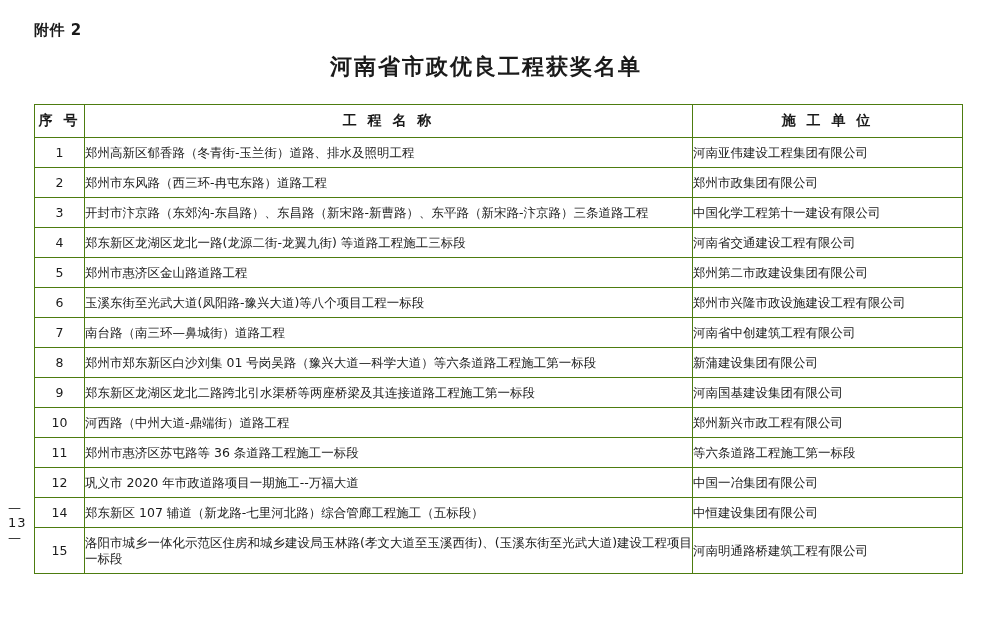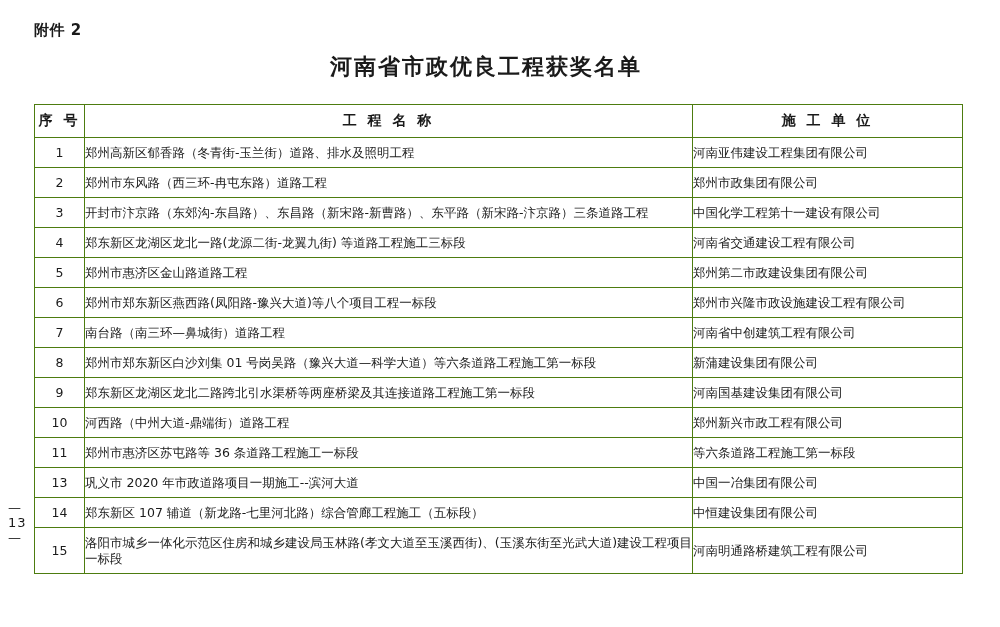--- a/index.html
+++ b/index.html
@@ -143,21 +143,21 @@
         <td class="cell-name">郑东新区龙湖区龙北一路(龙源二街-龙翼九街) 等道路工程施工三标段</td>
         <td class="cell-unit">河南省交通建设工程有限公司</td>
       </tr>
       <tr class="data-row">
         <td class="cell-no">5</td>
         <td class="cell-name">郑州市惠济区金山路道路工程</td>
         <td class="cell-unit">郑州第二市政建设集团有限公司</td>
       </tr>
       <tr class="data-row">
         <td class="cell-no">6</td>
-        <td class="cell-name">郑州市郑东新区燕西路(凤阳路-豫兴大道)等八个项目工程一标段</td>
+        <td class="cell-name">玉溪东街至光武大道(凤阳路-豫兴大道)等八个项目工程一标段</td>
         <td class="cell-unit">郑州市兴隆市政设施建设工程有限公司</td>
       </tr>
       <tr class="data-row">
         <td class="cell-no">7</td>
         <td class="cell-name">南台路（南三环—鼻城街）道路工程</td>
         <td class="cell-unit">河南省中创建筑工程有限公司</td>
       </tr>
       <tr class="data-row">
         <td class="cell-no">8</td>
         <td class="cell-name">郑州市郑东新区白沙刘集 01 号岗吴路（豫兴大道—科学大道）等六条道路工程施工第一标段</td>
@@ -172,22 +172,22 @@
         <td class="cell-no">10</td>
         <td class="cell-name">河西路（中州大道-鼎端街）道路工程</td>
         <td class="cell-unit">郑州新兴市政工程有限公司</td>
       </tr>
       <tr class="data-row">
         <td class="cell-no">11</td>
         <td class="cell-name">郑州市惠济区苏屯路等 36 条道路工程施工一标段</td>
         <td class="cell-unit">等六条道路工程施工第一标段</td>
       </tr>
       <tr class="data-row">
-        <td class="cell-no">13</td>
-        <td class="cell-name">巩义市 2020 年市政道路项目一期施工--滨河大道</td>
+        <td class="cell-no">12</td>
+        <td class="cell-name">巩义市 2020 年市政道路项目一期施工--万福大道</td>
         <td class="cell-unit">中国一冶集团有限公司</td>
       </tr>
       <tr class="data-row">
         <td class="cell-no">14</td>
         <td class="cell-name">郑东新区 107 辅道（新龙路-七里河北路）综合管廊工程施工（五标段）</td>
         <td class="cell-unit">中恒建设集团有限公司</td>
       </tr>
       <tr class="tall-row">
         <td class="cell-no">15</td>
         <td class="cell-name">洛阳市城乡一体化示范区住房和城乡建设局玉林路(孝文大道至玉溪西街)、(玉溪东街至光武大道)建设工程项目一标段</td>

